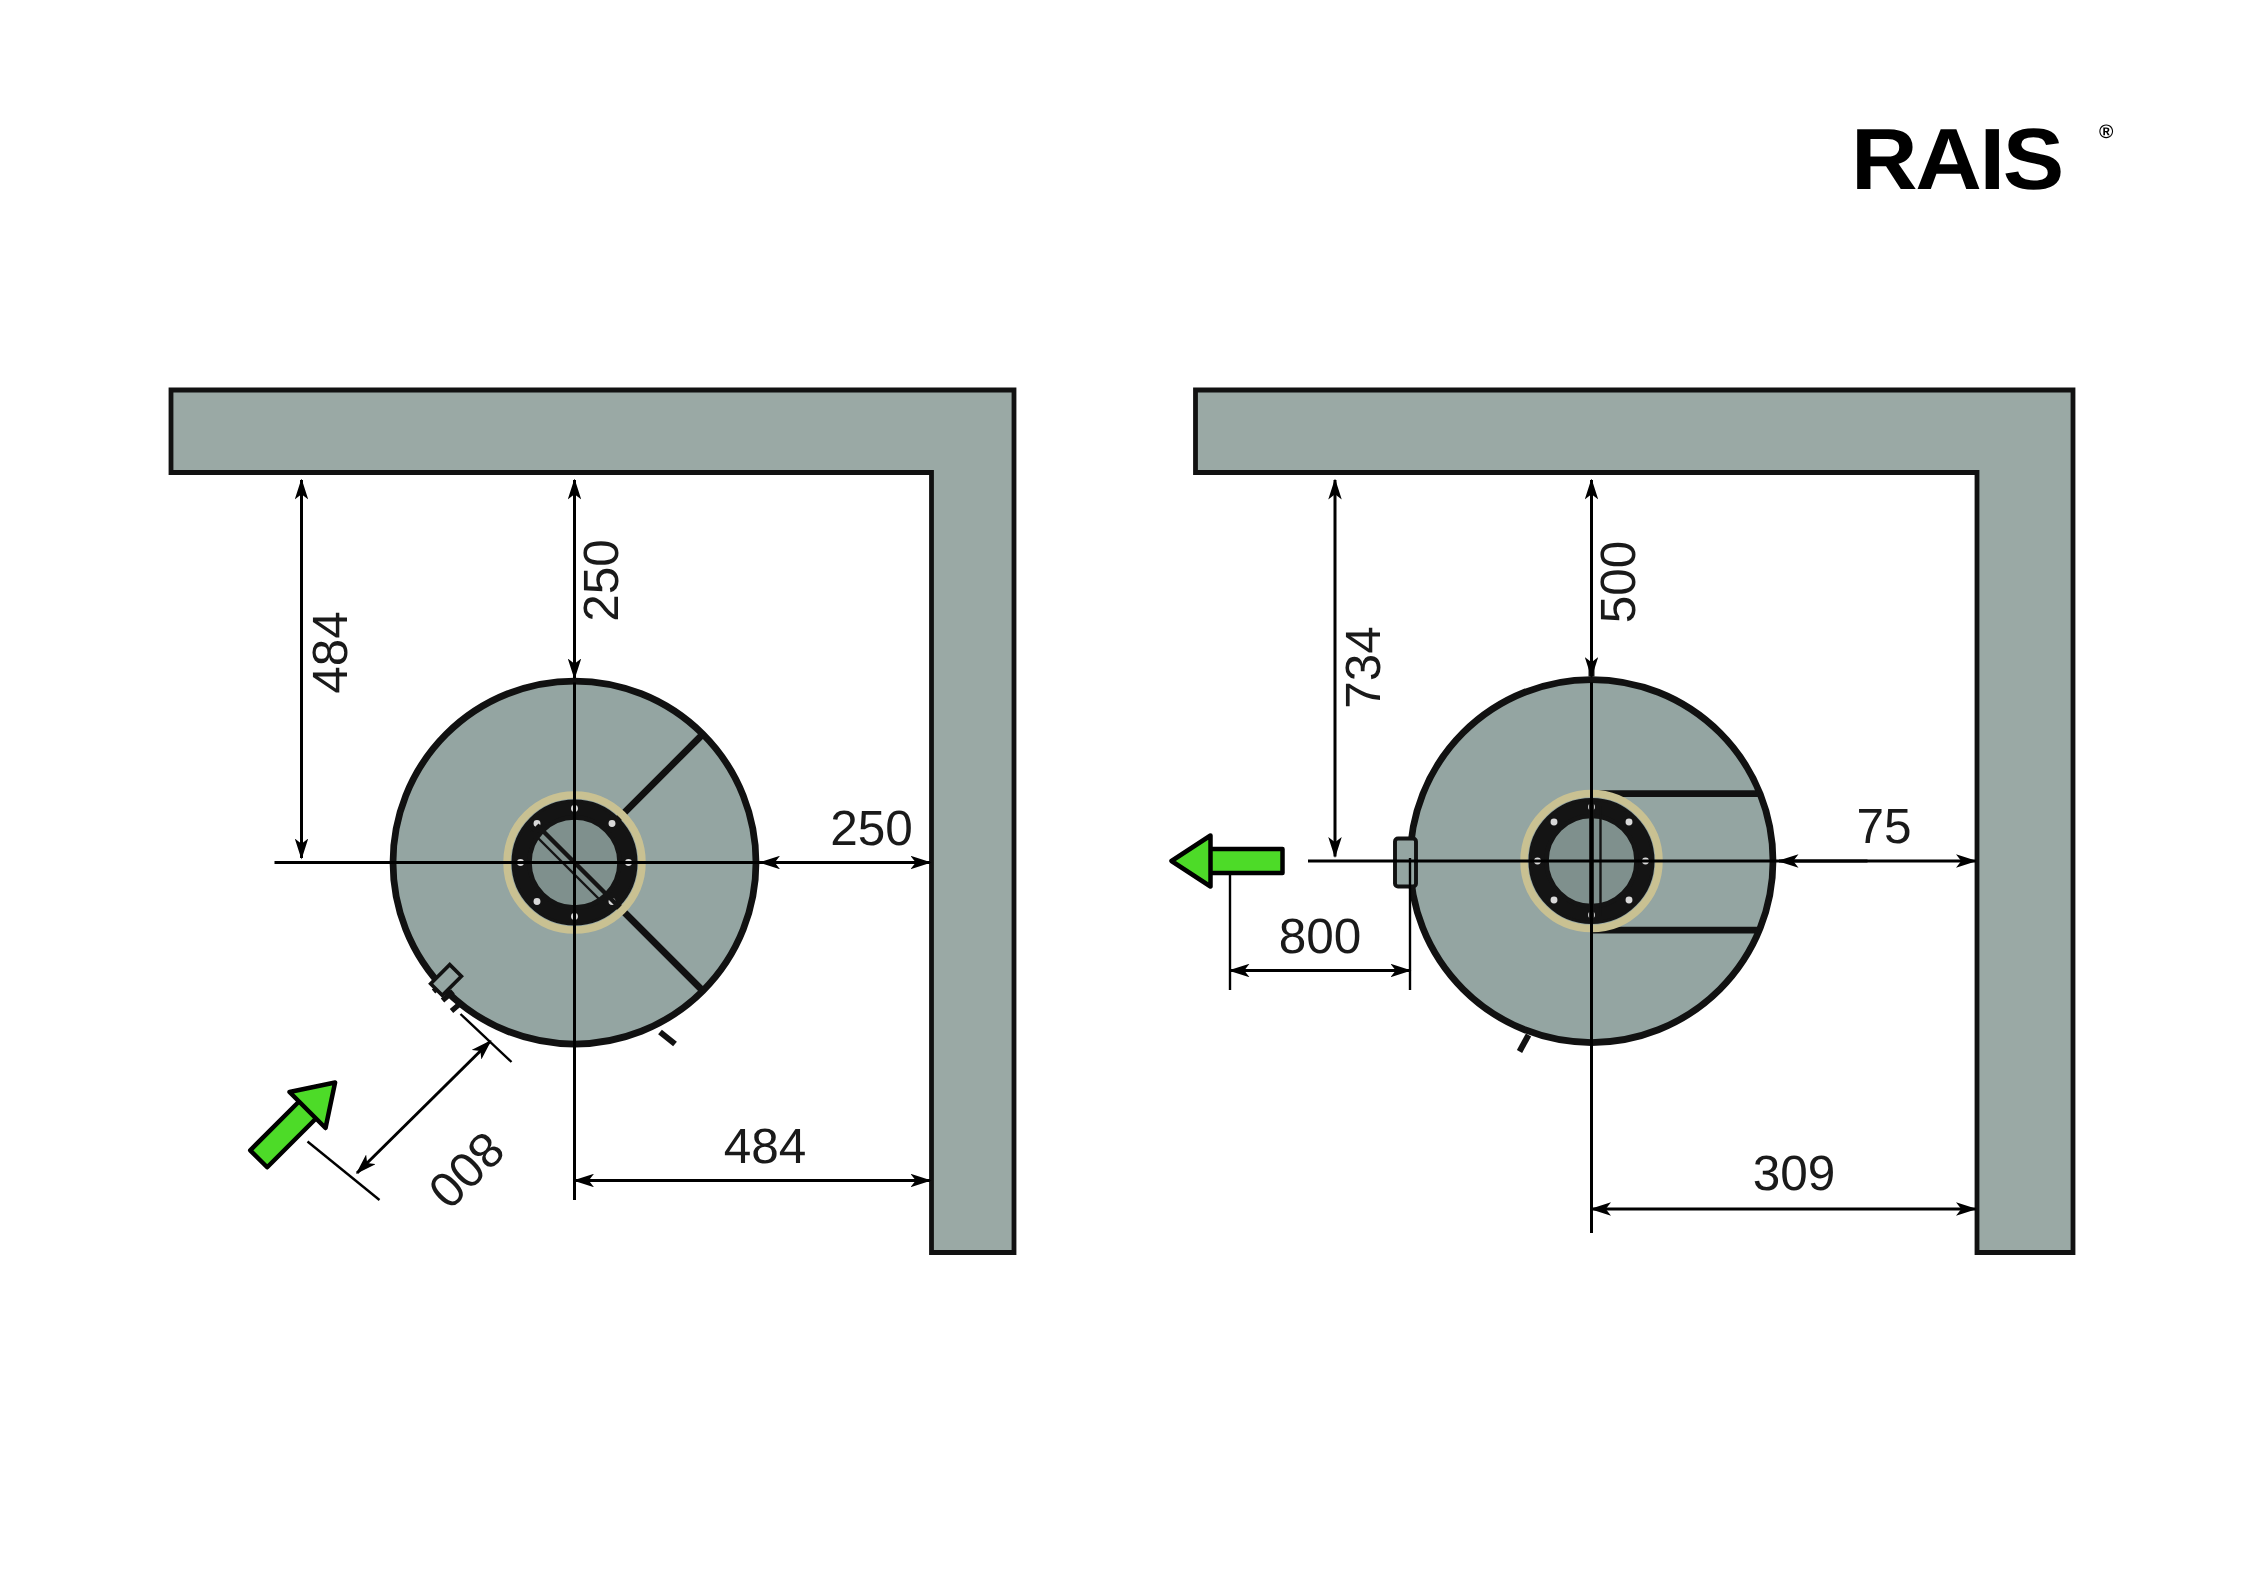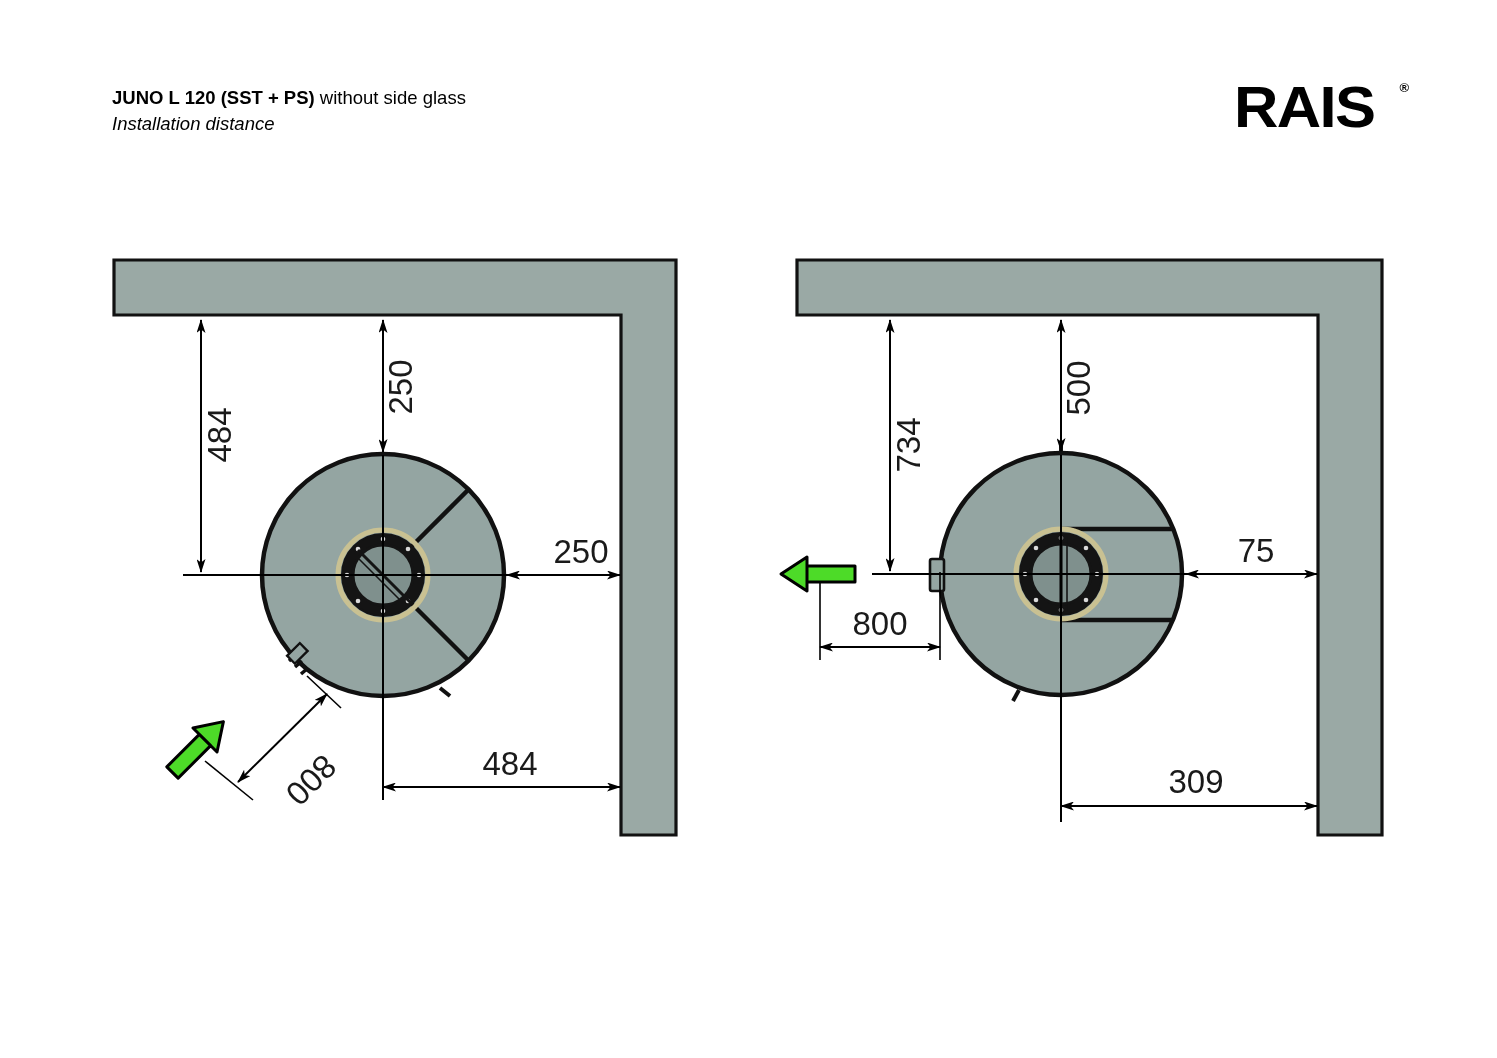--- a/index.html
+++ b/index.html
@@ -70,24 +70,20 @@
     position: absolute;
     left: 0;
     top: 0;
   }
 </style>
 </head>
 <body>
 
 <div id="page">
 
-  <div class="title-block">
-    <div class="title-line1"><span class="bold">JUNO L 120 (SST + PS)</span><span> without side glass</span></div>
-    <div class="title-line2">Installation distance</div>
-  </div>
 
   <div class="logo-block">
     <span class="logo-text">RAIS</span>
     <span class="logo-reg">®</span>
   </div>
 
   <svg class="drawing" width="1497" height="1058" viewBox="0 0 1497 1058">
     <defs>
       <marker id="arrHead" markerWidth="14" markerHeight="9" refX="13" refY="4.5" orient="auto" markerUnits="userSpaceOnUse">
         <path d="M0,0 L14,4.5 L0,9 L3.5,4.5 Z" fill="#000000"></path>

